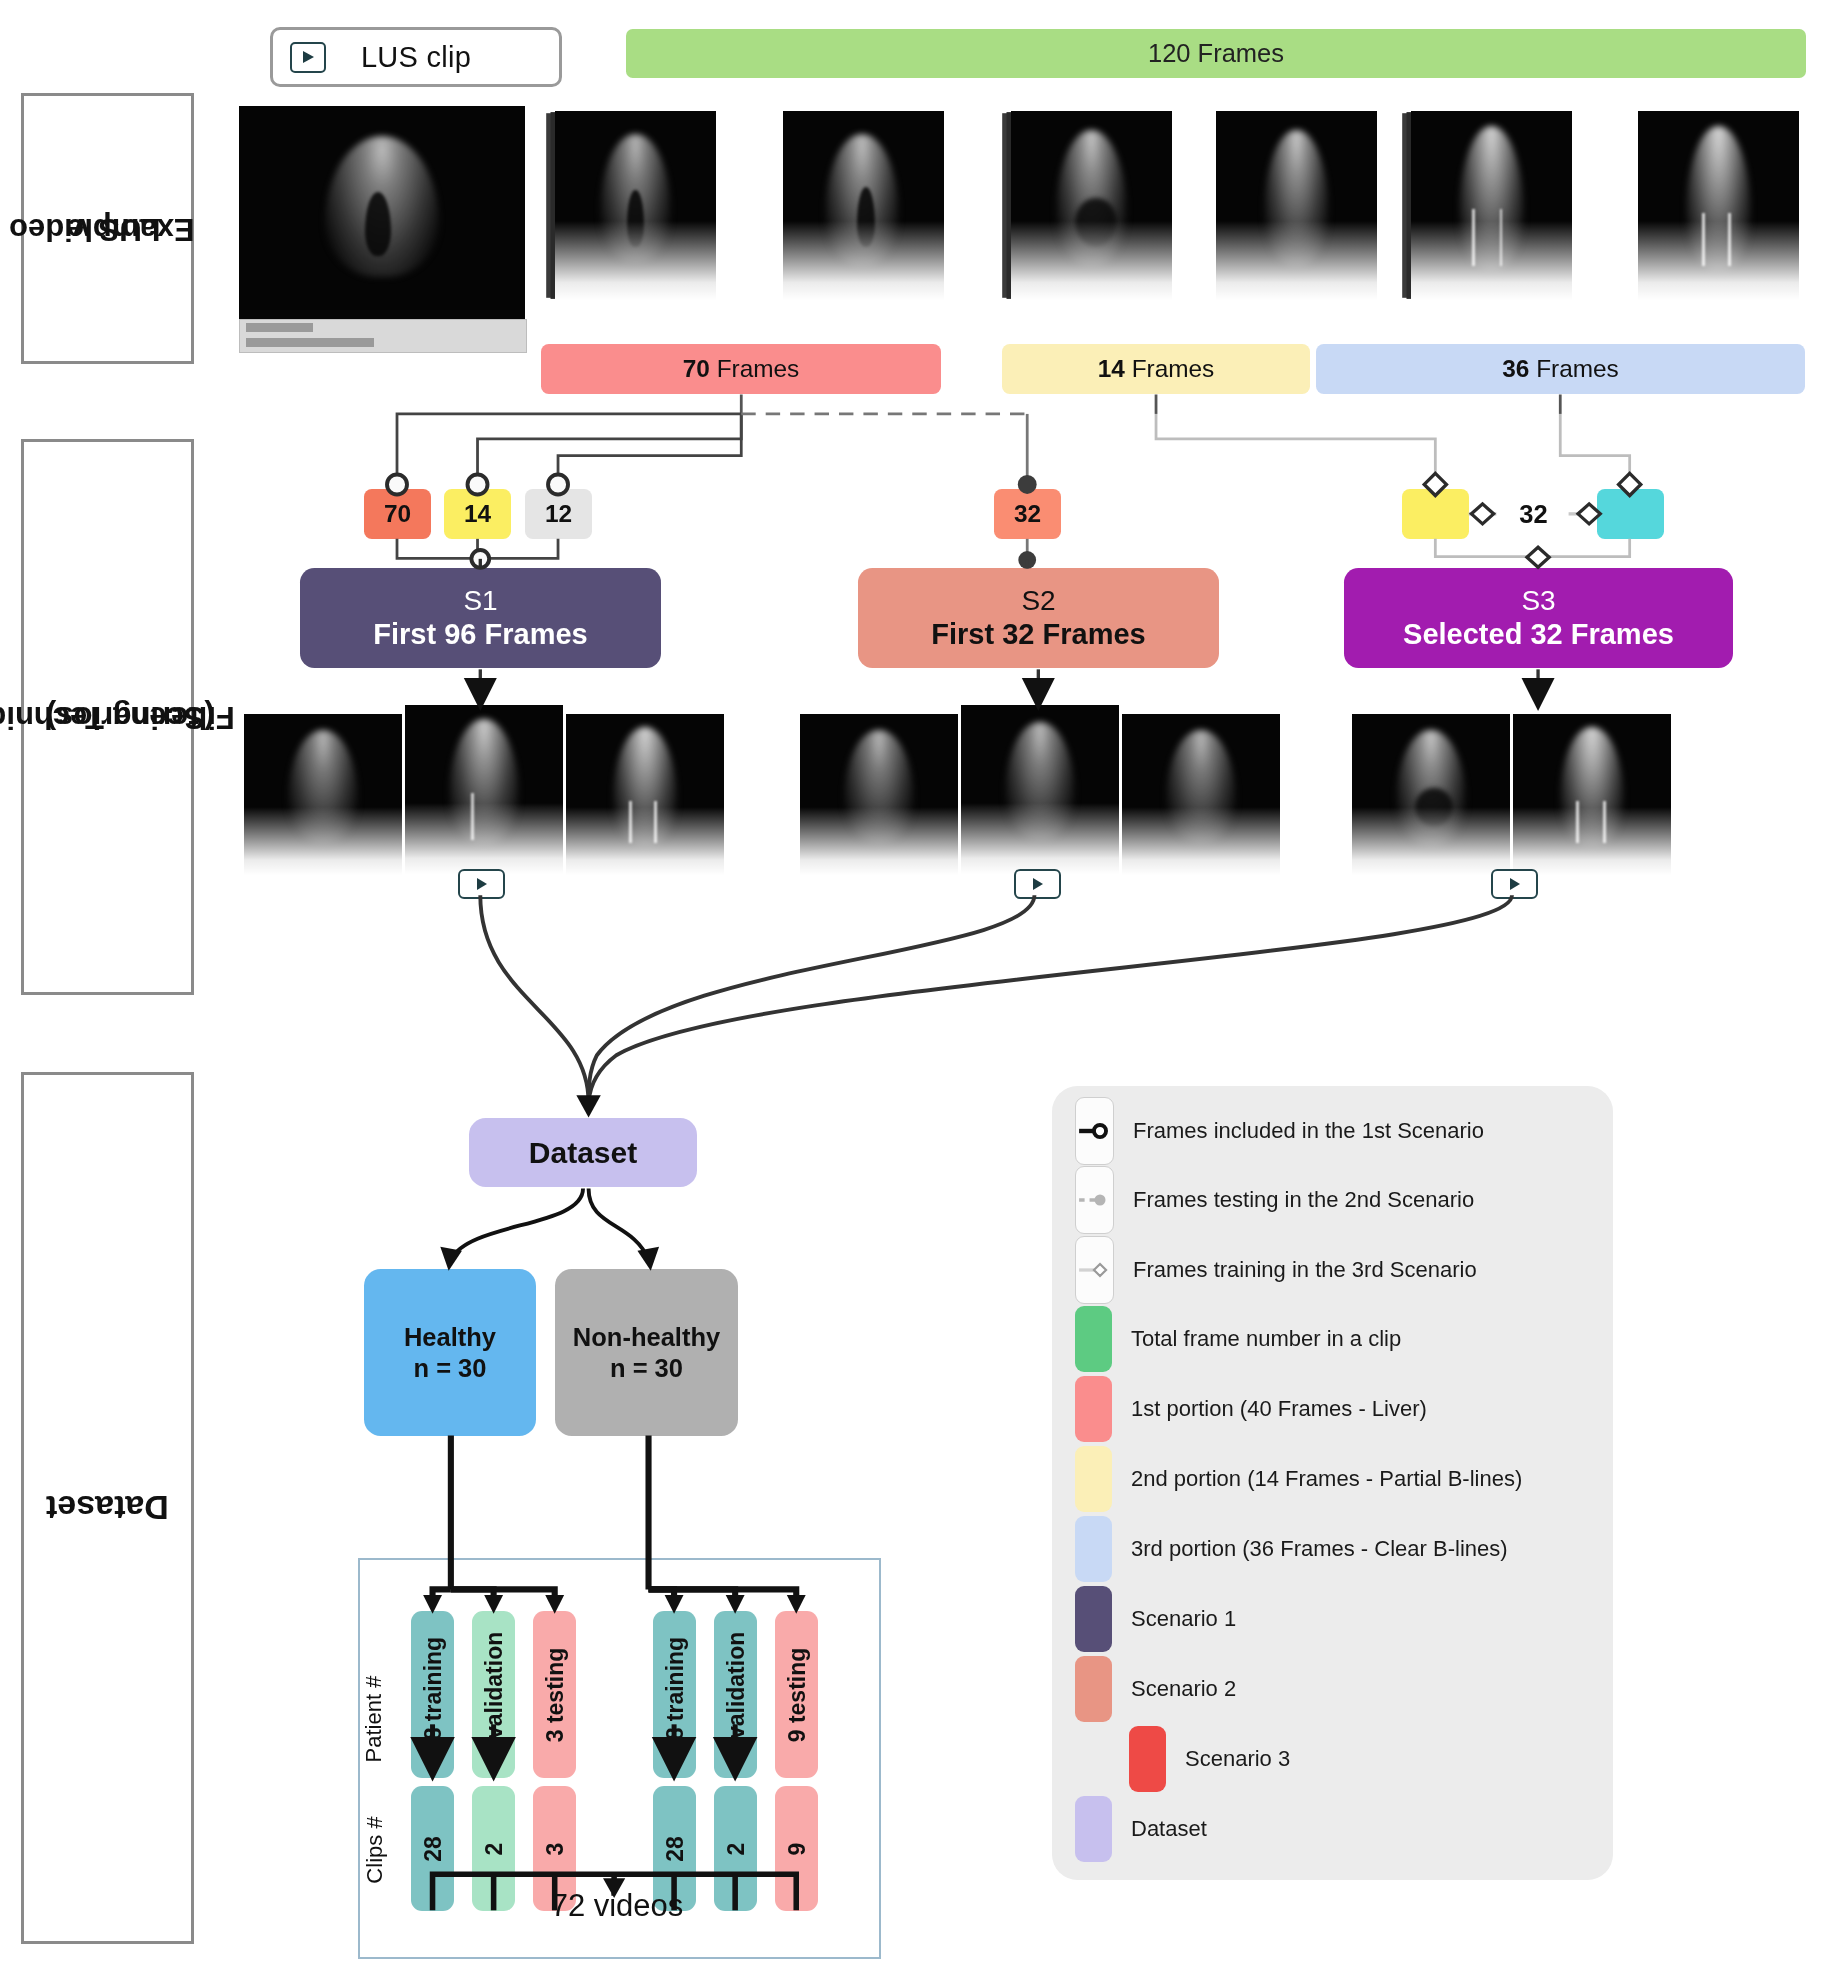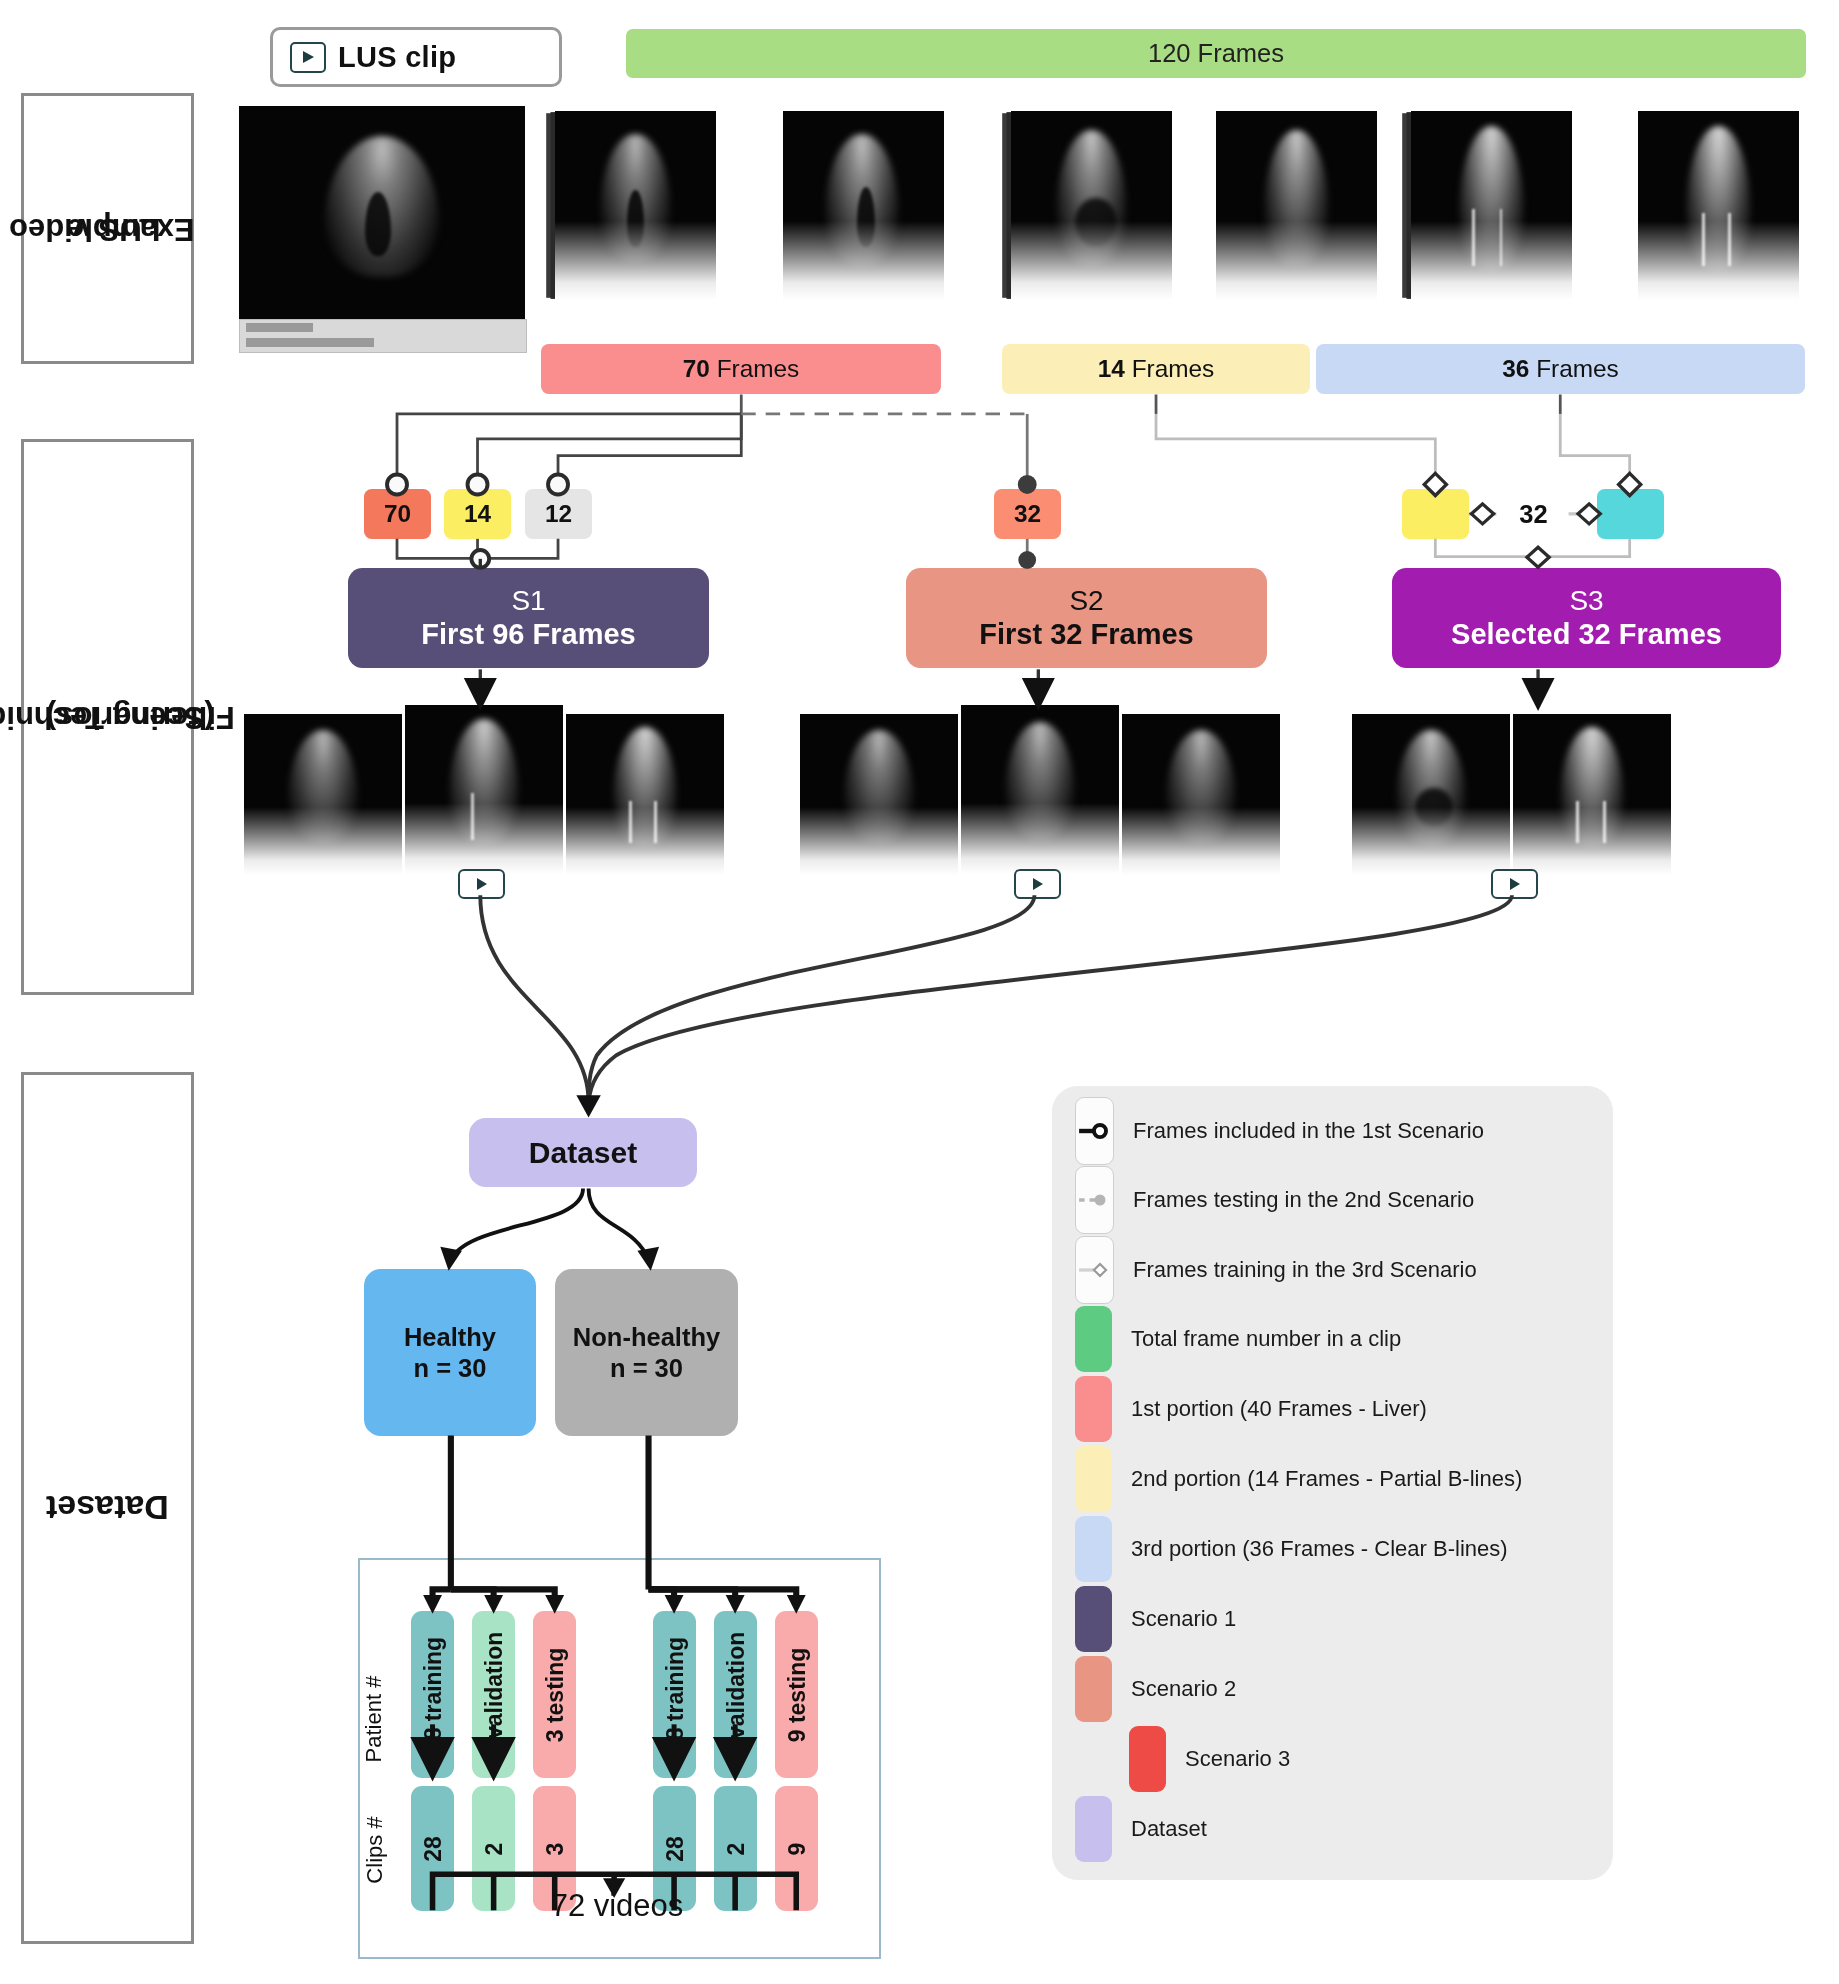--- a/index.html
+++ b/index.html
@@ -14,21 +14,21 @@
                  font-weight:bold;text-align:center;line-height:1.15;}
 
   
   .lusclip{border:3.9px solid #9a9a9a;border-radius:10px;background:#fff;
            display:flex;align-items:center;gap:12.2px;padding:0 16.7px;}
   .playbox{width:32px;height:27px;border:2.8px solid #24454b;border-radius:5px;
            display:flex;align-items:center;justify-content:center;background:#fff;}
   .playtri{width:0;height:0;border-left:11px solid #1d3c42;
            border-top:6.7px solid transparent;border-bottom:6.7px solid transparent;
            margin-left:2.2px;}
-  .lusclip b{font-size:29px;font-weight:bold;letter-spacing:0.3px;}
+  .lusclip b{font-size:29px;font-weight:normal;letter-spacing:0.3px;margin-left:23px;}
 
   .greenbar{background:#a9dd84;border-radius:6.7px;display:flex;
             align-items:center;justify-content:center;font-size:25.5px;color:#222;}
 
   
   .film{position:absolute;background:#050505;overflow:hidden;}
   .film.shadowed{box-shadow:-5.6px 0 0 -1.1px #2a2a2a,-11px 0 0 -2.2px #3a3a3a;}
   .fade{position:absolute;left:0;right:0;bottom:0;height:42%;
         background:linear-gradient(to bottom,rgba(255,255,255,0) 0%,rgba(255,255,255,.92) 78%,#fff 100%);}
   .cone{position:absolute;border-radius:50% 50% 46% 46%/62% 62% 38% 38%;
@@ -38,21 +38,21 @@
   .portion{border-radius:7.8px;display:flex;align-items:center;justify-content:center;
            font-size:24.4px;color:#111;}
   .portion b{font-weight:bold;}
 
   
   .chip{border-radius:7.8px;display:flex;align-items:center;justify-content:center;
         font-size:24.4px;font-weight:bold;color:#111;}
 
   
   .scen{border-radius:14.4px;display:flex;flex-direction:column;
-        align-items:center;justify-content:center;line-height:1.18;margin-left:48px;}
+        align-items:center;justify-content:center;line-height:1.18;}
   .scen .t1{font-size:28px;}
   .scen .t2{font-size:29px;font-weight:bold;}
 
   
   .playbadge{width:43px;height:25.5px;border:2.8px solid #24454b;border-radius:6.1px;
              background:#fff;display:flex;align-items:center;justify-content:center;}
   .playbadge i{width:0;height:0;border-left:10px solid #1d3c42;
                border-top:6.1px solid transparent;border-bottom:6.1px solid transparent;
                margin-left:1.7px;display:block;}
 

